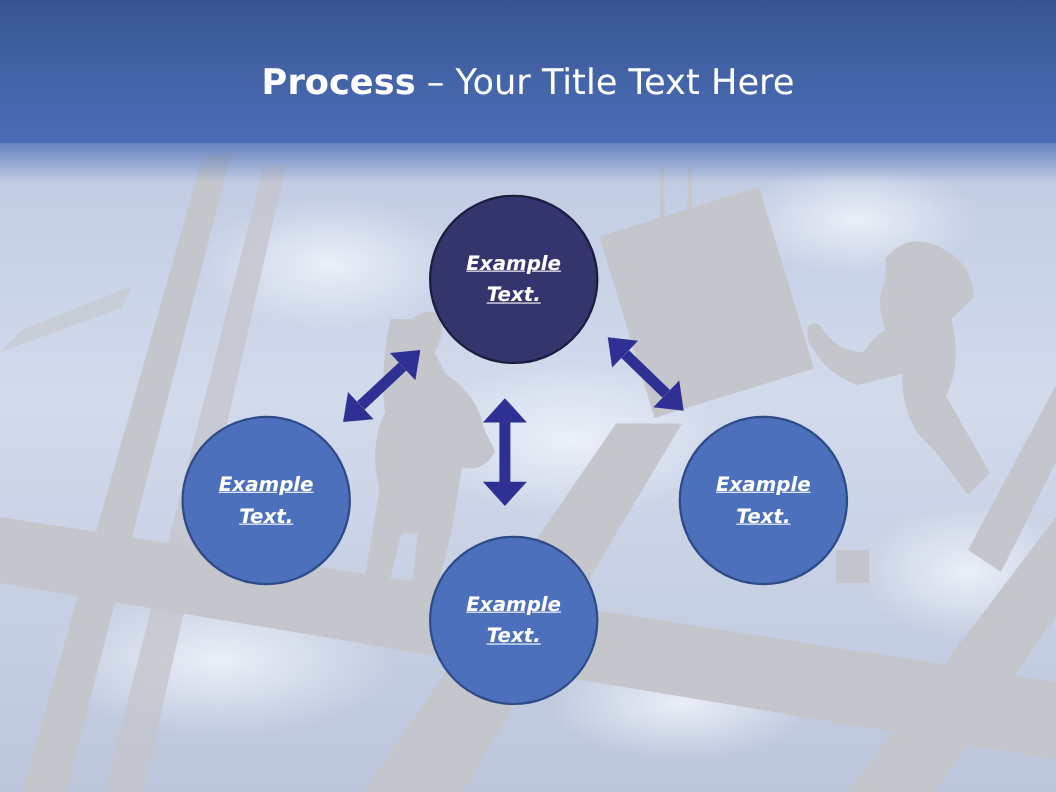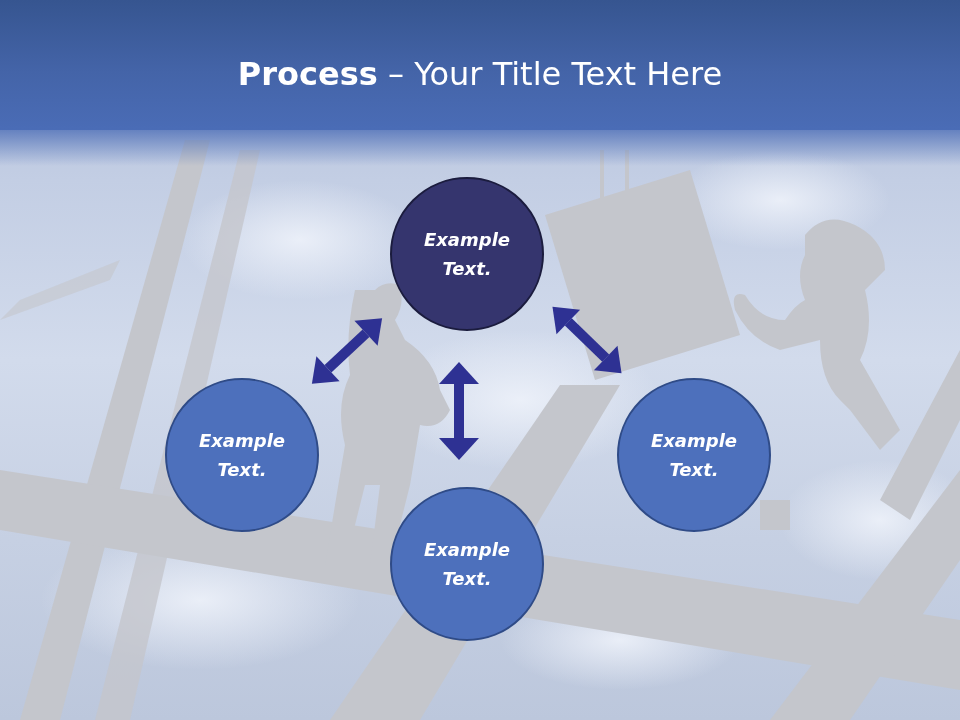--- a/index.html
+++ b/index.html
@@ -27,20 +27,21 @@
   }
   .title .bold { font-weight: bold; }
   .bg-art { position: absolute; left: 0; top: 0; width: 960px; height: 720px; }
   .circle {
     position: absolute; width: 154px; height: 154px; border-radius: 50%;
     box-sizing: border-box; display: flex; flex-direction: column;
     align-items: center; justify-content: center;
     color: #ffffff; font-style: italic; font-weight: bold; font-size: 18px;
     line-height: 29px; text-align: center;
     font-family: "DejaVu Sans", sans-serif;
+    text-decoration: underline;
   }
   .circle.primary { background: #35356e; border: 2.5px solid #1b1c3e; }
   .circle.secondary { background: #4d70bc; border: 2.5px solid #2f4b87; }
   .arrows { position: absolute; left: 0; top: 0; width: 960px; height: 720px; pointer-events: none; }
 </style>
 </head>
 <body>
 
 <div class="slide">
 

